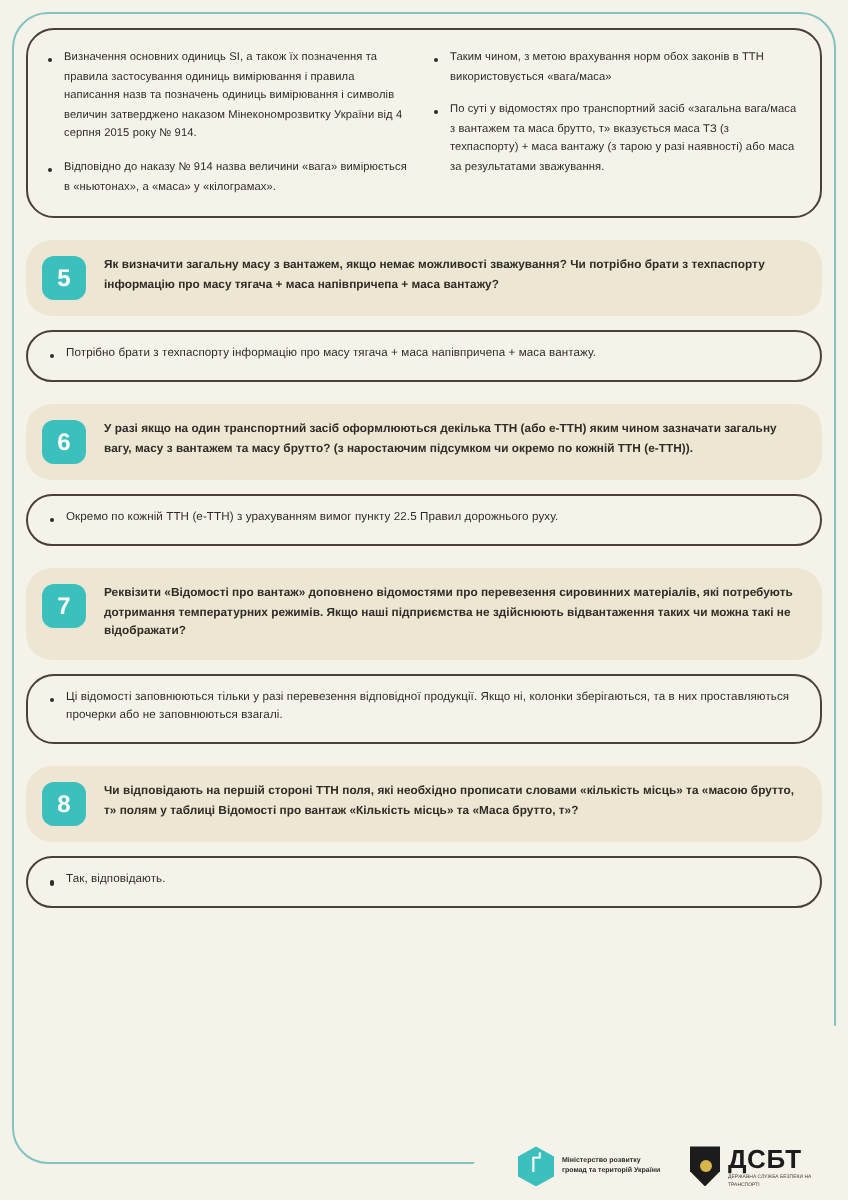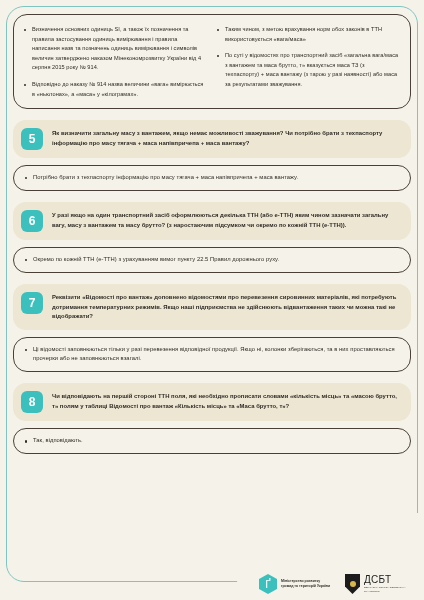--- a/index.html
+++ b/index.html
@@ -177,22 +177,22 @@
     height: 6px;
     border-radius: 50%;
     background: #d8b74a;
   }
   .dsbt-wrap {
     display: flex;
     flex-direction: column;
     justify-content: center;
   }
   .dsbt-name {
-    font-size: 10px;
-    font-weight: normal;
+    font-size: 13px;
+    font-weight: bold;
     color: #1c1c1c;
     letter-spacing: 0.3px;
     line-height: 1;
   }
   .dsbt-sub {
     font-size: 2.5px;
     color: #4a4038;
     line-height: 1.4;
     margin-top: 1.5px;
     max-width: 48px;

